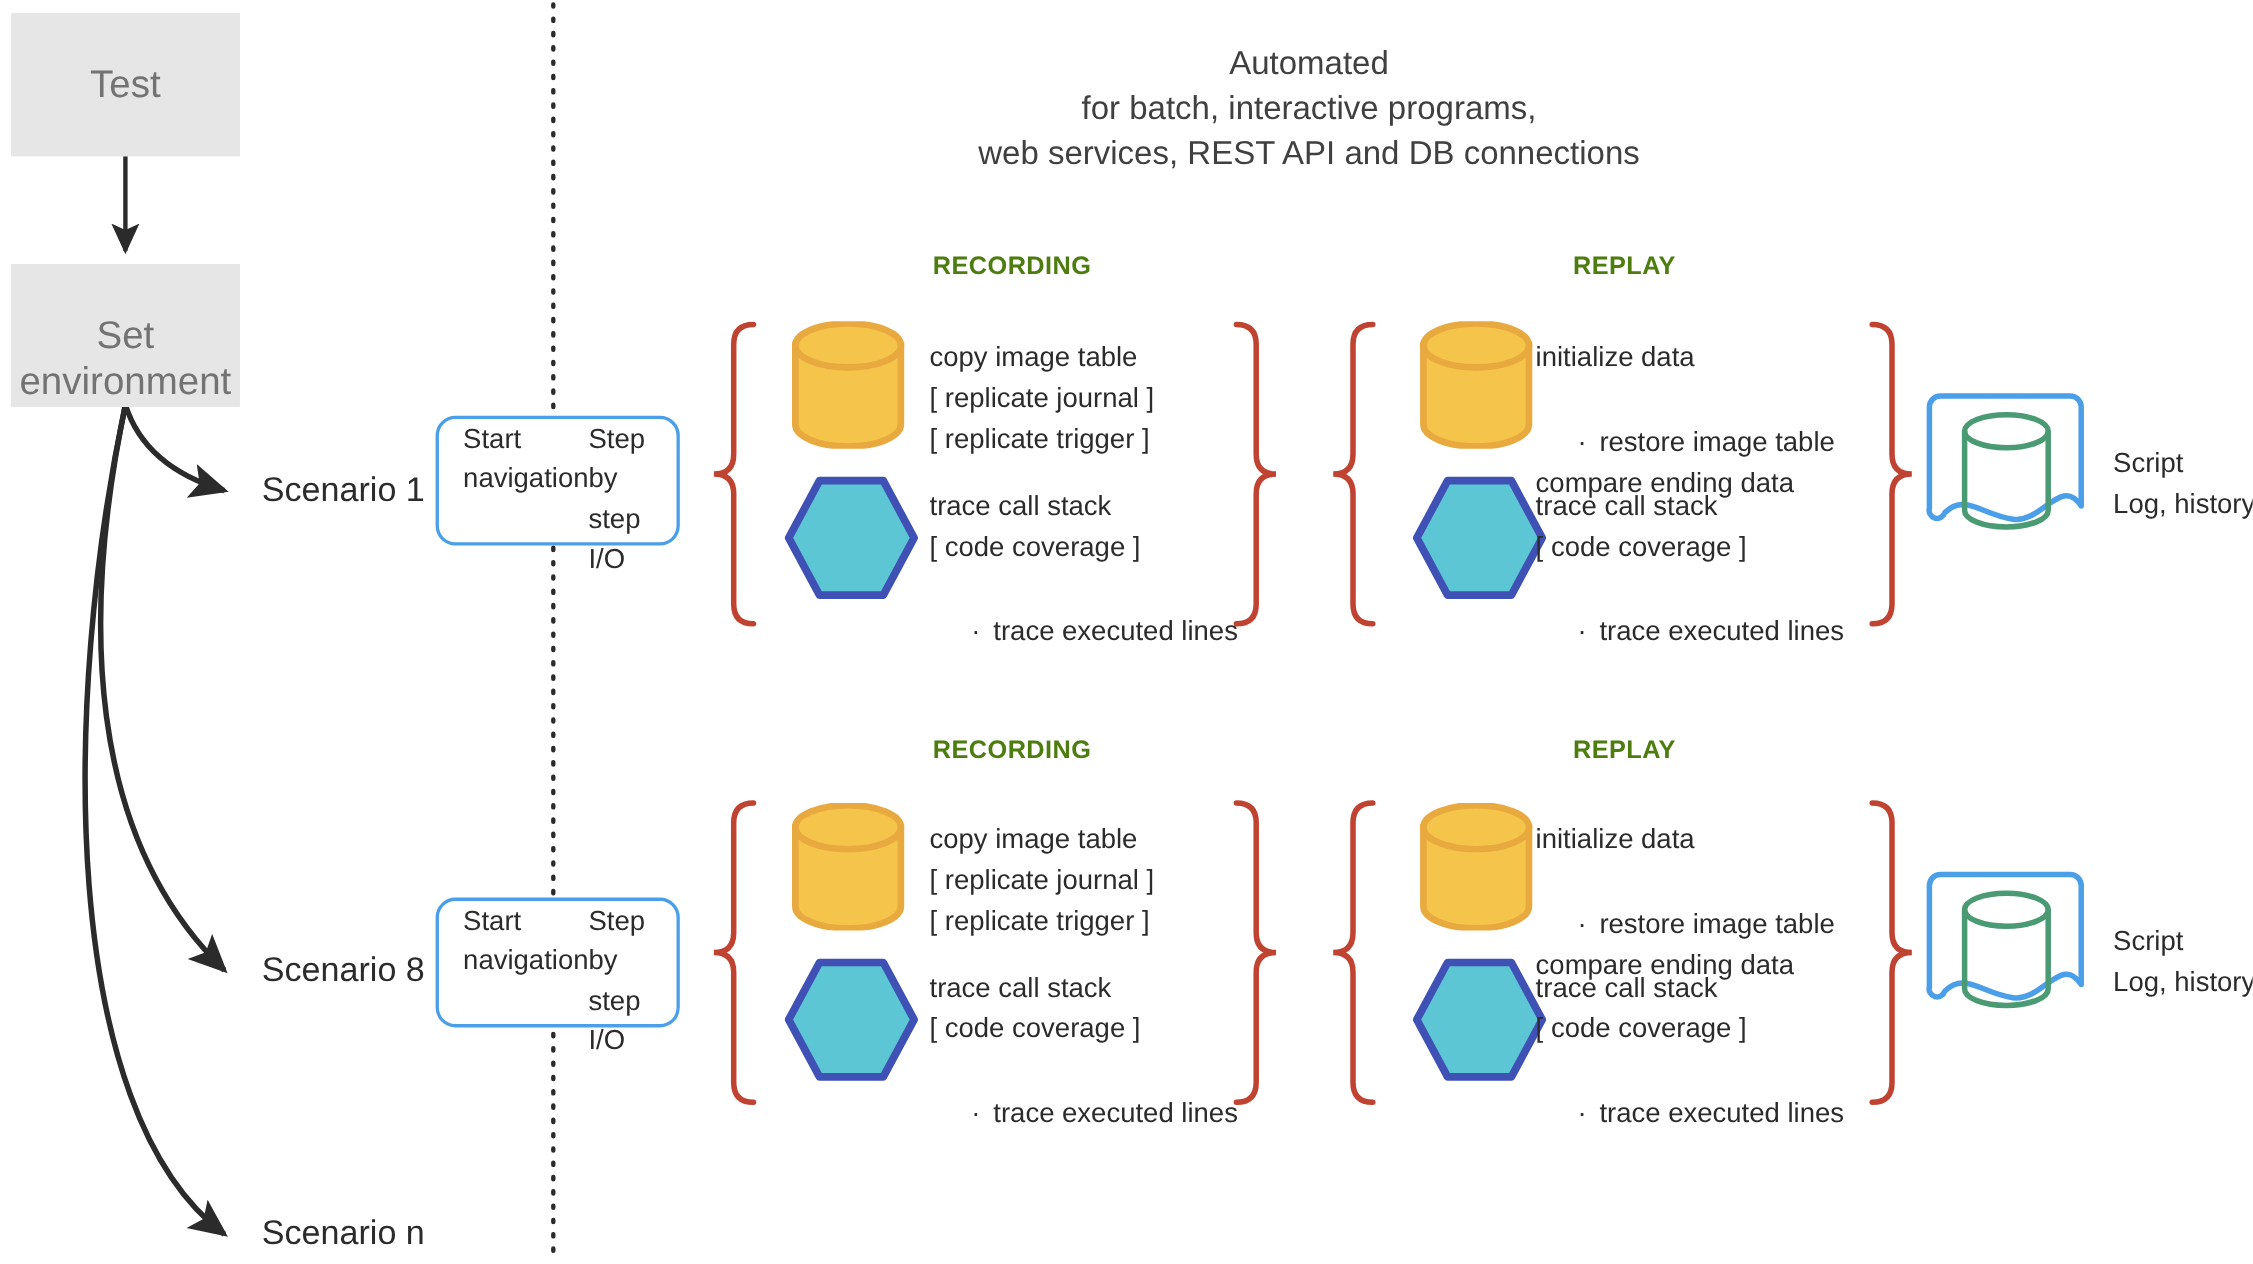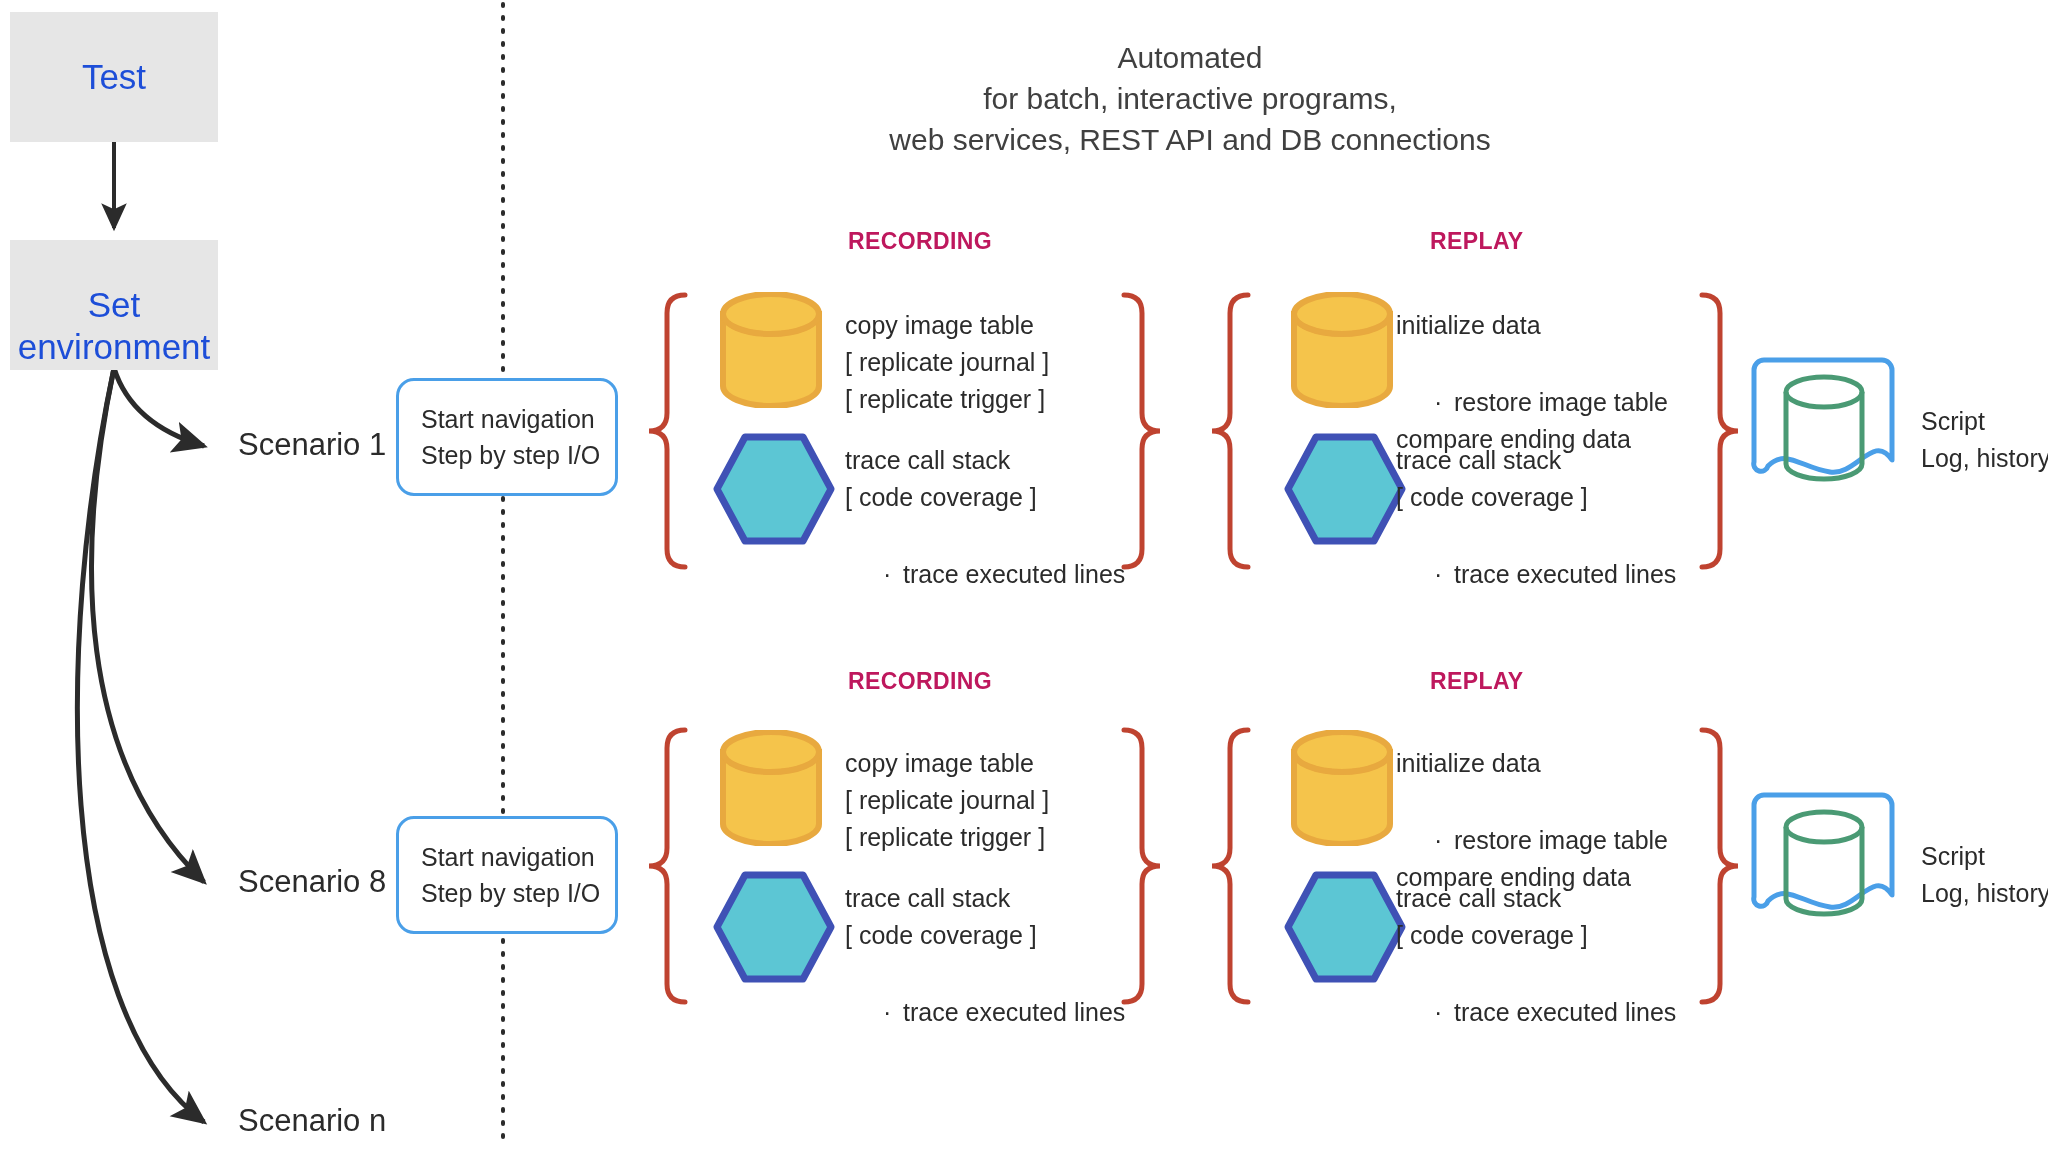--- a/index.html
+++ b/index.html
@@ -32,32 +32,32 @@
   
   .proc-box {
     background: #e6e6e6;
     border: 1px solid #e6e6e6;
     display: flex;
     align-items: center;
     justify-content: center;
     text-align: center;
     font-size: 35px;
     line-height: 1.22;
-    color: #1d4ed8;
+    color: #737373;
     box-sizing: border-box;
   }
 
   
   .nav-box {
     background: #ffffff;
     border: 3px solid #4a9fe8;
     border-radius: 18px;
     box-sizing: border-box;
     display: flex;
-    flex-direction: column;
+    flex-direction: row;
     justify-content: center;
     padding-left: 22px;
     font-size: 25px;
     line-height: 1.45;
     color: #2b2b2b;
     z-index: 4;
   }
 
   
   .scenario-label {
@@ -68,21 +68,21 @@
   .header-title {
     text-align: center;
     font-size: 30px;
     line-height: 1.36;
     color: #404040;
   }
   .section-title {
     font-size: 23px;
     font-weight: bold;
     letter-spacing: 0.4px;
-    color: #be185d;
+    color: #4d7c0f;
     white-space: nowrap;
   }
   .step-text {
     font-size: 25px;
     line-height: 1.48;
     color: #2b2b2b;
     white-space: nowrap;
   }
   .step-text .bullet-line {
     padding-left: 38px;

